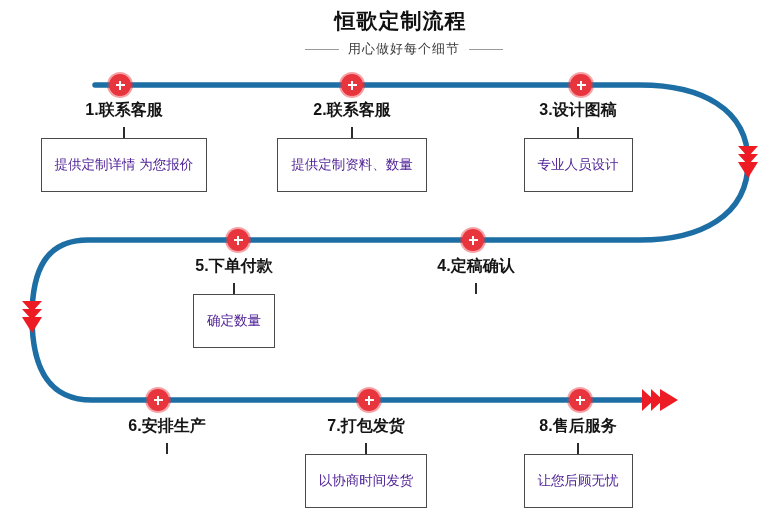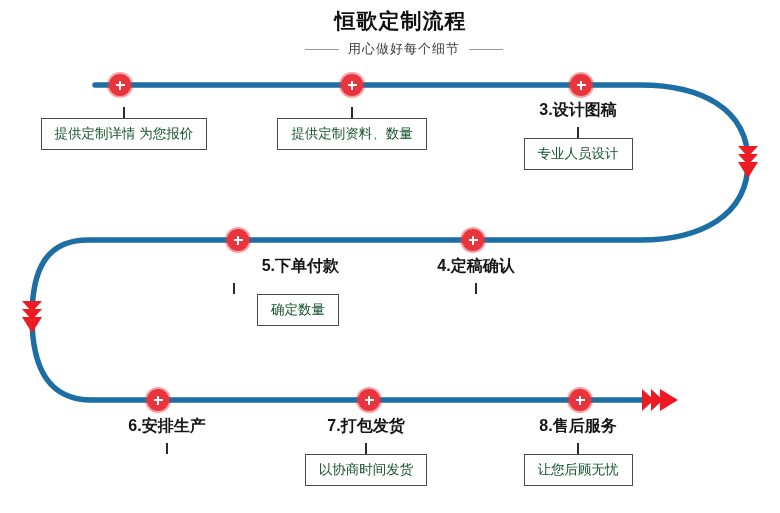--- a/index.html
+++ b/index.html
@@ -115,23 +115,23 @@
   .step-stem {
     width: 2px;
     height: 11px;
     background: #2b2b2b;
     margin: 7px auto 0 auto;
   }
   .step-box {
     display: inline-block;
     border: 1px solid #4a4a4a;
     background: #ffffff;
-    padding: 6px 13px;
+    padding: 17px 13px;
     font-size: 13.5px;
-    color: #14532d;
+    color: #4c1d95;
     line-height: 18px;
     white-space: nowrap;
   }
 </style>
 </head>
 <body>
 
 <div id="canvas">
 
   <div class="header">
@@ -170,27 +170,29 @@
       <path d="M -9 -11 L -9 11 L 3 0 Z" fill="#ED1C24"></path>
       <path d="M 0 -11 L 0 11 L 18 0 Z" fill="#ED1C24"></path>
     </g>
   </svg>
 
   <div id="steps-layer">
       <div class="marker" style="left: 120px; top: 85px;">
         <span class="plus"></span>
       </div>
       <div class="step" style="left: 124px; top: 100px;">
+        <div class="step-title">1.联系客服</div>
         <div class="step-stem"></div>
         <div><div class="step-box">提供定制详情 为您报价</div></div>
       </div>
       <div class="marker" style="left: 352px; top: 85px;">
         <span class="plus"></span>
       </div>
       <div class="step" style="left: 352px; top: 100px;">
+        <div class="step-title">2.联系客服</div>
         <div class="step-stem"></div>
         <div><div class="step-box">提供定制资料、数量</div></div>
       </div>
       <div class="marker" style="left: 581px; top: 85px;">
         <span class="plus"></span>
       </div>
       <div class="step" style="left: 578px; top: 100px;">
         <div class="step-title">3.设计图稿</div>
         <div class="step-stem"></div>
         <div><div class="step-box">专业人员设计</div></div>
@@ -198,21 +200,21 @@
       <div class="marker" style="left: 473px; top: 240px;">
         <span class="plus"></span>
       </div>
       <div class="step" style="left: 476px; top: 256px;">
         <div class="step-title">4.定稿确认</div>
         <div class="step-stem"></div>
       </div>
       <div class="marker" style="left: 238px; top: 240px;">
         <span class="plus"></span>
       </div>
-      <div class="step" style="left: 234px; top: 256px; text-align: right;">
+      <div class="step" style="left: 234px; top: 256px;">
         <div class="step-title">5.下单付款</div>
         <div class="step-stem"></div>
         <div><div class="step-box">确定数量</div></div>
       </div>
       <div class="marker" style="left: 158px; top: 400px;">
         <span class="plus"></span>
       </div>
       <div class="step" style="left: 167px; top: 416px;">
         <div class="step-title">6.安排生产</div>
         <div class="step-stem"></div>

